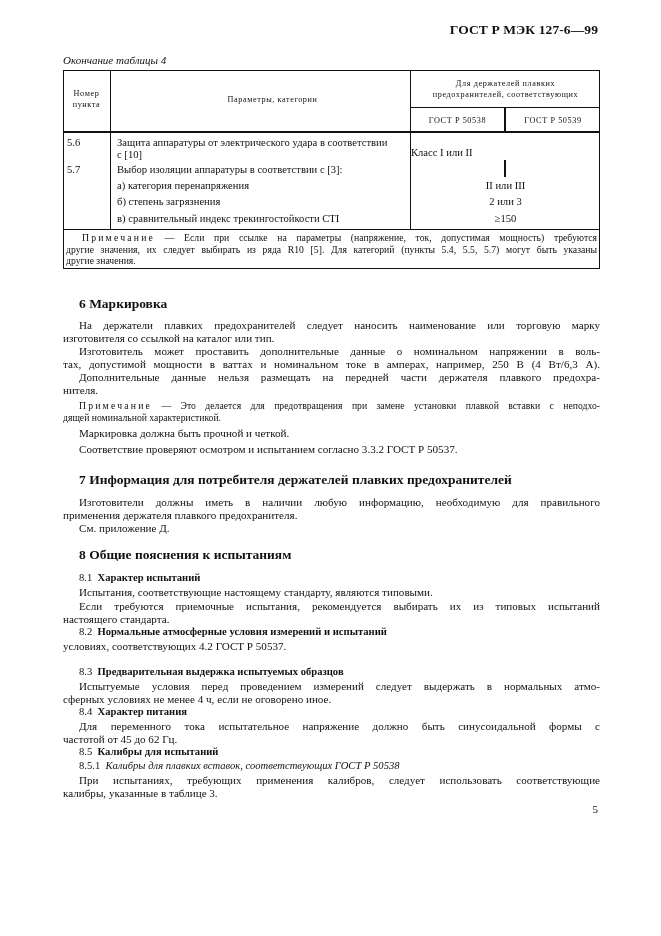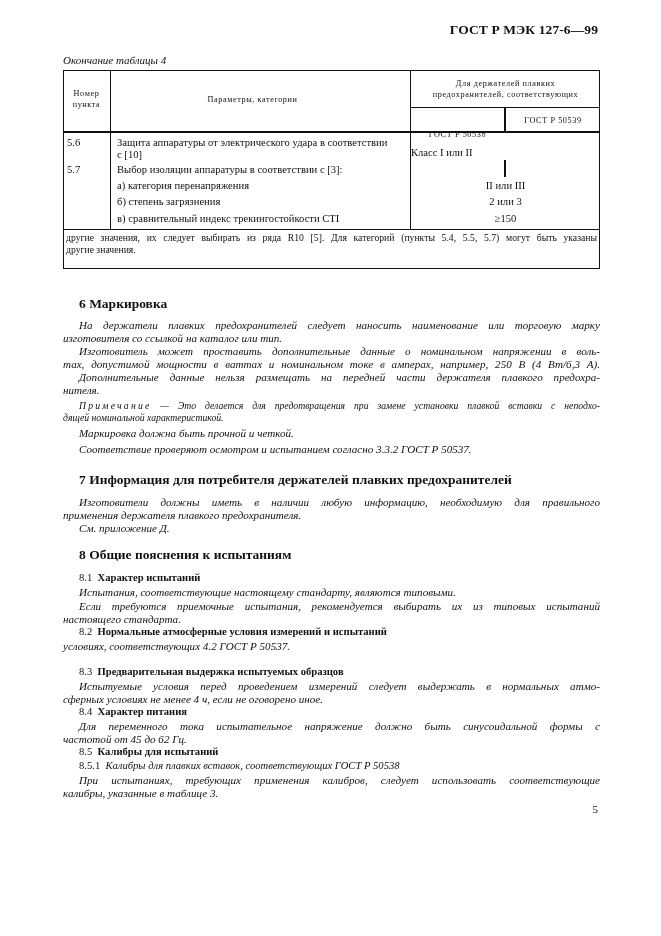--- a/index.html
+++ b/index.html
@@ -14,21 +14,21 @@
   }
   .table-caption {
     left: 63px; top: 54px; font-size: 11px; font-style: italic;
   }
   
   .tbl { left: 63px; top: 70px; width: 537px; height: 199px; }
   .line { position: absolute; background: #111; }
   .cell-text { position: absolute; font-size: 10.6px; line-height: 12px; }
   .hdr-small { font-size: 8.2px; letter-spacing: 0.6px; line-height: 11px; text-align: center; }
   .section-h { position: absolute; left: 79px; font-size: 13.5px; font-weight: bold; }
-  .p { position: absolute; left: 63px; width: 537px; font-size: 11.1px; line-height: 13px; text-align: justify; font-style: italic; }
+  .p { position: absolute; left: 63px; width: 537px; font-size: 11.1px; line-height: 13px; text-align: justify; }
   .p .ind { display: inline-block; width: 16px; }
   .note { font-size: 9.7px; line-height: 11.5px; }
   .spaced { letter-spacing: 2.2px; }
   .sub-h { position: absolute; left: 79px; font-size: 10.6px; }
   .sub-h b { font-weight: bold; }
   .sub-h i { font-style: italic; }
   .page-num { right: 63px; top: 803px; font-size: 11px; }
 </style>
 </head>
 <body>
@@ -52,26 +52,26 @@
 
   <div class="line" style="left:347px;top:37px;width:190px;height:1px"></div>
   <div class="line" style="left:441px;top:37px;width:1.5px;height:26px"></div>
 
   <div class="line" style="left:441px;top:90px;width:2px;height:17px"></div>
 
   <div class="cell-text hdr-small" style="left:0;top:18px;width:47px">
     <div>Номер</div>
     <div>пункта</div>
   </div>
-  <div class="cell-text hdr-small" style="left:40px;top:24px;width:299px">Параметры, категории</div>
+  <div class="cell-text hdr-small" style="left:60px;top:24px;width:299px">Параметры, категории</div>
   <div class="cell-text hdr-small" style="left:348px;top:8px;width:189px">
     <div>Для держателей плавких</div>
     <div>предохранителей, соответствующих</div>
   </div>
-  <div class="cell-text hdr-small" style="left:348px;top:59px;width:93px">ГОСТ Р 50538</div>
+  <div class="cell-text hdr-small" style="left:348px;top:45px;width:93px">ГОСТ Р 50538</div>
   <div class="cell-text hdr-small" style="left:443px;top:45px;width:94px">ГОСТ Р 50539</div>
 
   <div class="cell-text" style="left:4px;top:67px">5.6</div>
   <div class="cell-text" style="left:54px;top:67px;width:290px">
     <div>Защита аппаратуры от электрического удара в соответствии</div>
     <div>с [10]</div>
   </div>
   <div class="cell-text" style="left:348px;top:77px;width:189px;text-align:left">Класс I или II</div>
 
   <div class="cell-text" style="left:4px;top:94px">5.7</div>
@@ -80,20 +80,21 @@
   <div class="cell-text" style="left:54px;top:110px">а)  категория перенапряжения</div>
   <div class="cell-text" style="left:348px;top:110px;width:189px;text-align:center">II или III</div>
 
   <div class="cell-text" style="left:54px;top:126px">б)  степень загрязнения</div>
   <div class="cell-text" style="left:348px;top:126px;width:189px;text-align:center">2 или 3</div>
 
   <div class="cell-text" style="left:54px;top:143px">в)  сравнительный индекс трекингостойкости СТI</div>
   <div class="cell-text" style="left:348px;top:143px;width:189px;text-align:center">≥150</div>
 
   <div class="cell-text note" style="left:3px;top:162px;width:531px;text-align:justify">
+    <div style="text-indent:16px;text-align:justify;text-align-last:justify"><span class="spaced">Примечание</span><span> — Если при ссылке на параметры (напряжение, ток, допустимая мощность) требуются</span></div>
     <div style="text-align:justify;text-align-last:justify">другие значения, их следует выбирать из ряда R10 [5]. Для категорий (пункты 5.4, 5.5, 5.7) могут быть указаны</div>
     <div>другие значения.</div>
   </div>
 </div>
 
 <div class="section-h" style="top:296px">6  Маркировка</div>
 <div class="p" style="top:319px">
   <div style="text-align-last:justify"><span class="ind"></span><span>На держатели плавких предохранителей следует наносить наименование или торговую марку</span></div>
   <div>изготовителя со ссылкой на каталог или тип.</div>
 </div>

